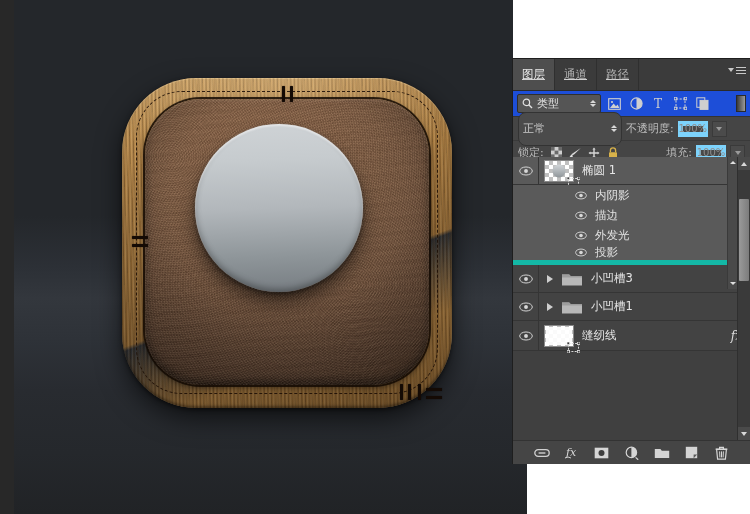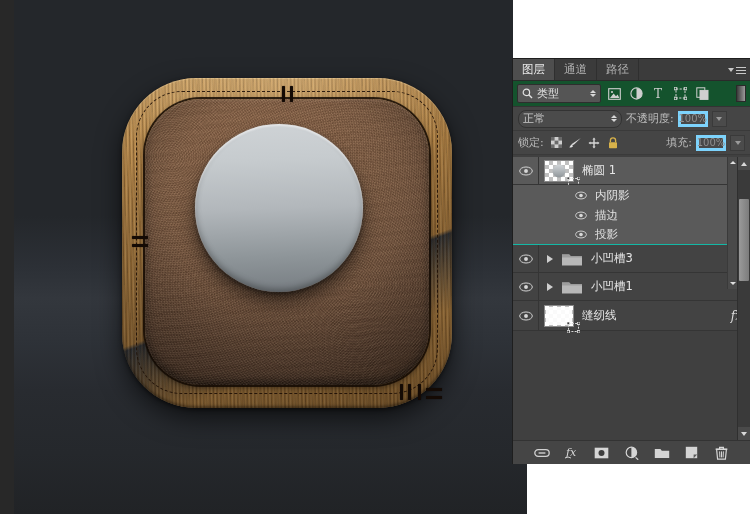--- a/index.html
+++ b/index.html
@@ -117,22 +117,22 @@
   
   .panel {
     position: absolute; left: 512px; top: 58px; width: 238px; height: 406px;
     background: #404040;
     border-top: 1px solid #1e1e1e;
     border-left: 1px solid #1e1e1e;
     color: #d0d0d0;
     font-size: 11px;
   }
   .tabbar {
-    position: relative; height: 22px; background: #3b3b3b;
-    border-bottom: 1px solid #2a2a2a; display: flex; align-items: stretch;
+    position: relative; height: 32px; background: #3b3b3b;
+    border-bottom: 1px solid #2a2a2a; display: flex; align-items: stretch; text-decoration: underline;
   }
   .tab {
     padding: 0 9px; display: flex; align-items: center;
     font-size: 11.5px; color: #b4b4b4; border-right: 1px solid #2f2f2f;
     background: #3b3b3b; cursor: default;
   }
   .tab.active { background: #4e4e4e; color: #eaeaea; }
   .panel-menu {
     position: absolute; right: 4px; top: 4px; width: 18px; height: 14px;
     display: flex; align-items: center; justify-content: center;
@@ -143,21 +143,21 @@
   .pm-lines i:nth-child(2) { width: 10px; }
   .pm-lines i:nth-child(3) { width: 10px; }
   .pm-arrow {
     width: 0; height: 0; border-left: 3.5px solid transparent;
     border-right: 3.5px solid transparent; border-top: 4px solid #c8c8c8;
     margin-right: 2px;
   }
 
   .filterbar {
     height: 26px; display: flex; align-items: center; gap: 4px;
-    padding: 0 4px; background: #14532d; border-bottom: 1px solid #333;
+    padding: 0 4px; background: #1d4ed8; border-bottom: 1px solid #333;
   }
   .kind-select {
     display: flex; align-items: center; gap: 4px;
     width: 84px; height: 19px; padding: 0 4px;
     background: #555; border: 1px solid #2e2e2e; border-radius: 2px;
     color: #e2e2e2; font-size: 11px;
   }
   .kind-select .lbl { flex: 1; }
   .stepper { display: flex; flex-direction: column; gap: 1px; }
   .stepper i {
@@ -174,27 +174,27 @@
     background: linear-gradient(90deg,#3a3a3a,#9a9a9a);
     border: 1px solid #2a2a2a;
   }
 
   .rowline {
     height: 24px; display: flex; align-items: center; gap: 4px;
     padding: 0 5px; background: #454545; border-bottom: 1px solid #3a3a3a;
     color: #bdbdbd; font-size: 11px;
   }
   .blend-select {
-    width: 104px; height: 18px; padding: 0 4px;
+    width: 104px; height: 18px; padding: 16px 4px;
     background: #4b4b4b; border: 1px solid #333; border-radius: 8px;
     color: #c9c9c9; display: flex; align-items: center; font-size: 11px;
   }
   .blend-select .lbl { flex: 1; }
   .num-field {
-    width: 30px; height: 16px; background: #484848; border: 3px solid #7dd3fc;
+    width: 30px; height: 16px; background: #484848; border: 5px solid #7dd3fc;
     color: #8e8e8e; font-size: 10px; display: flex; align-items: center;
     justify-content: center;
   }
   .num-arrow {
     width: 15px; height: 16px; background: #4b4b4b; border: 1px solid #3a3a3a;
     display: flex; align-items: center; justify-content: center;
   }
   .num-arrow i {
     width: 0; height: 0; border-left: 3px solid transparent;
     border-right: 3px solid transparent; border-top: 4px solid #9a9a9a;
@@ -524,22 +524,30 @@
       <div class="lrow effectrow">
         <div class="fx-indent2"></div>
         <svg class="eye-sm" viewBox="0 0 16 11">
           <ellipse cx="8" cy="5.5" rx="7.2" ry="4.6" fill="none" stroke="#d8d8d8" stroke-width="1.2"></ellipse>
           <circle cx="8" cy="5.5" r="2.4" fill="#d8d8d8"></circle>
         </svg>
         <span class="lname">描边</span>
       </div>
 
 
-
-      <div class="lrow effectrow" style="border-bottom:1px solid #14b8a6;">
+      <div class="lrow effectrow">
+        <div class="fx-indent2"></div>
+        <svg class="eye-sm" viewBox="0 0 16 11">
+          <ellipse cx="8" cy="5.5" rx="7.2" ry="4.6" fill="none" stroke="#d8d8d8" stroke-width="1.2"></ellipse>
+          <circle cx="8" cy="5.5" r="2.4" fill="#d8d8d8"></circle>
+        </svg>
+        <span class="lname">外发光</span>
+      </div>
+
+      <div class="lrow effectrow" style="border-bottom:5px solid #14b8a6;">
         <div class="fx-indent2"></div>
         <svg class="eye-sm" viewBox="0 0 16 11">
           <ellipse cx="8" cy="5.5" rx="7.2" ry="4.6" fill="none" stroke="#d8d8d8" stroke-width="1.2"></ellipse>
           <circle cx="8" cy="5.5" r="2.4" fill="#d8d8d8"></circle>
         </svg>
         <span class="lname">投影</span>
       </div>
 
       <div class="lrow">
         <div class="eyecell">

